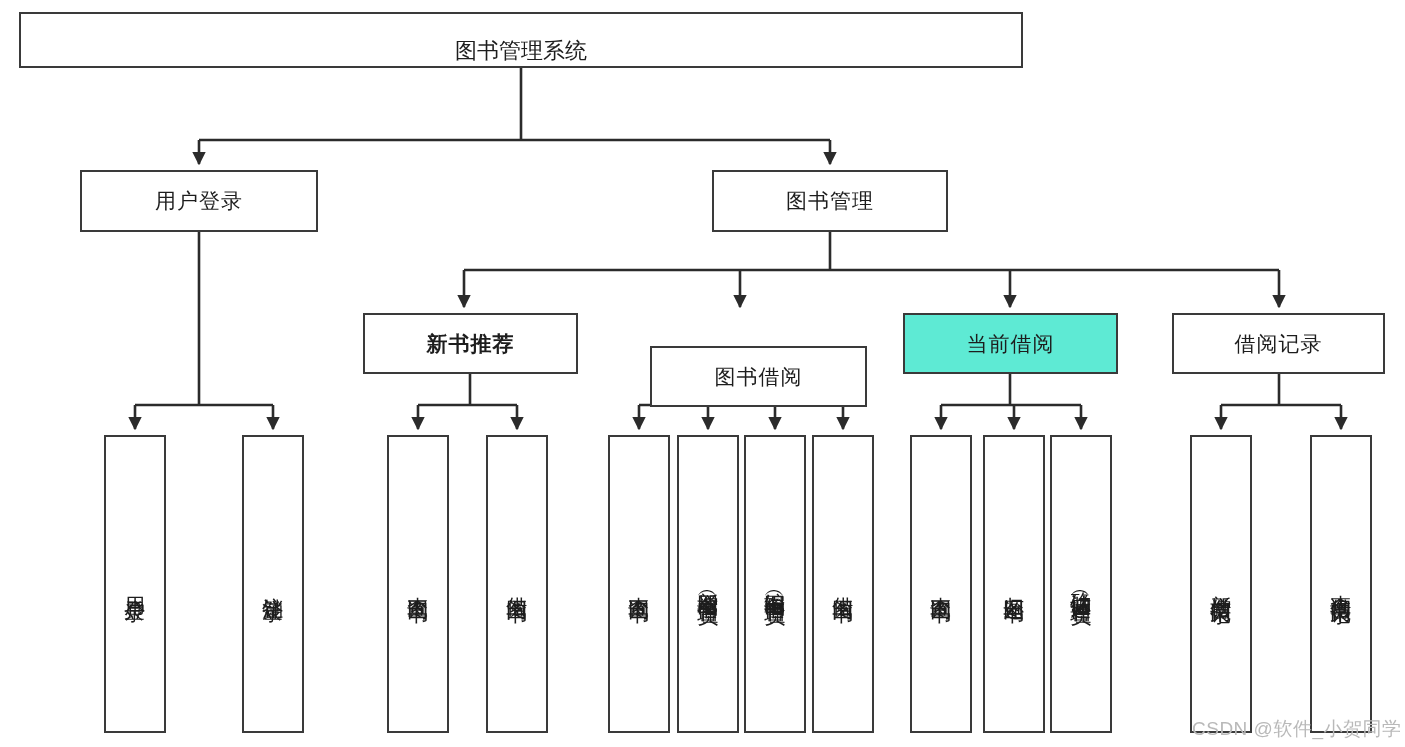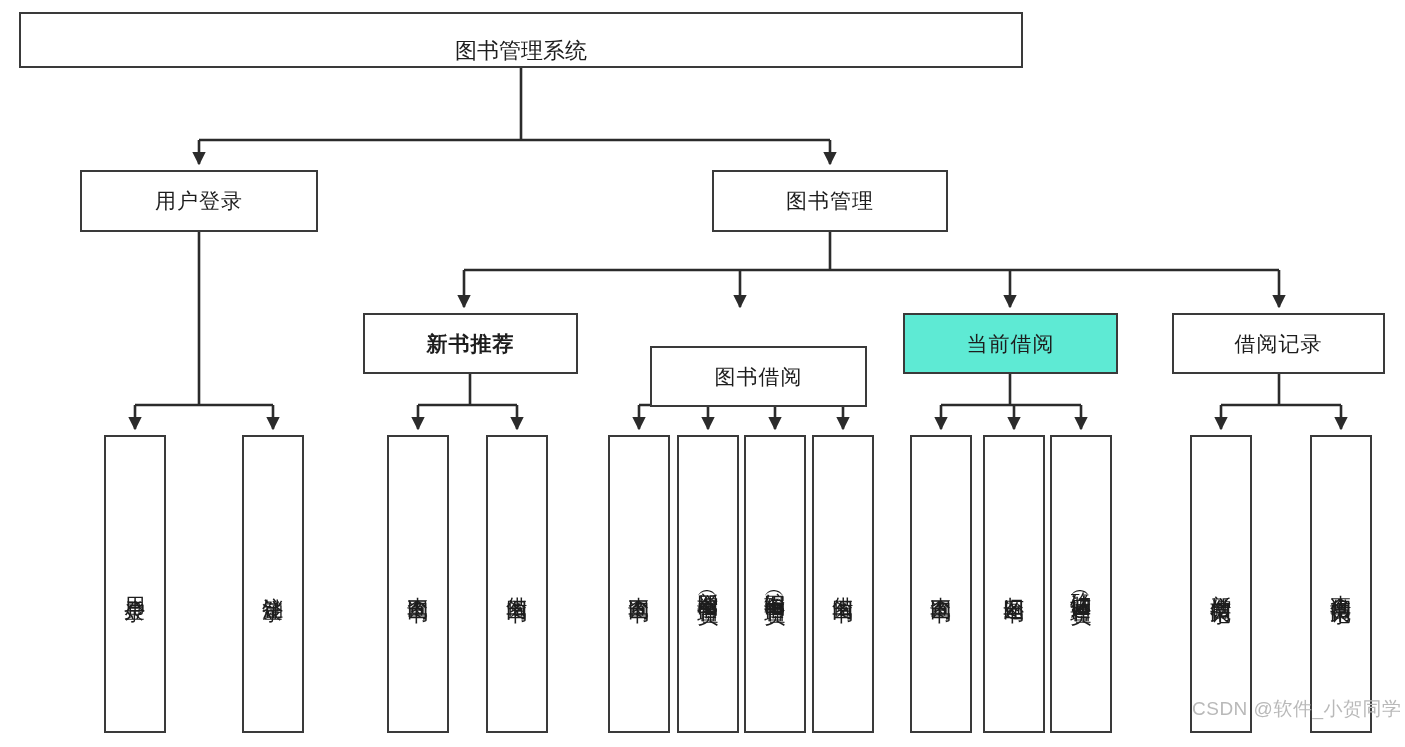--- a/index.html
+++ b/index.html
@@ -178,15 +178,15 @@
   <div class="node leaf" style="left: 1050px; top: 435px; width: 62px; height: 298px; border-color: rgb(58, 58, 58); background: rgb(255, 255, 255); color: rgb(29, 29, 29);">
     <span class="vtext">确认归还（管理员）</span>
   </div>
   <div class="node leaf" style="left: 1190px; top: 435px; width: 62px; height: 298px; border-color: rgb(58, 58, 58); background: rgb(255, 255, 255); color: rgb(29, 29, 29);">
     <span class="vtext">新增借阅记录</span>
   </div>
   <div class="node leaf" style="left: 1310px; top: 435px; width: 62px; height: 298px; border-color: rgb(58, 58, 58); background: rgb(255, 255, 255); color: rgb(29, 29, 29);">
     <span class="vtext">查询借阅记录</span>
   </div>
 
-  <div class="watermark" style="left: 1192px; top: 696px; color: rgb(185, 185, 185);">CSDN @软件_小贺同学</div>
+  <div class="watermark" style="left: 1192px; top: 716px; color: rgb(185, 185, 185);">CSDN @软件_小贺同学</div>
 
 </div>
 
 </body></html>

